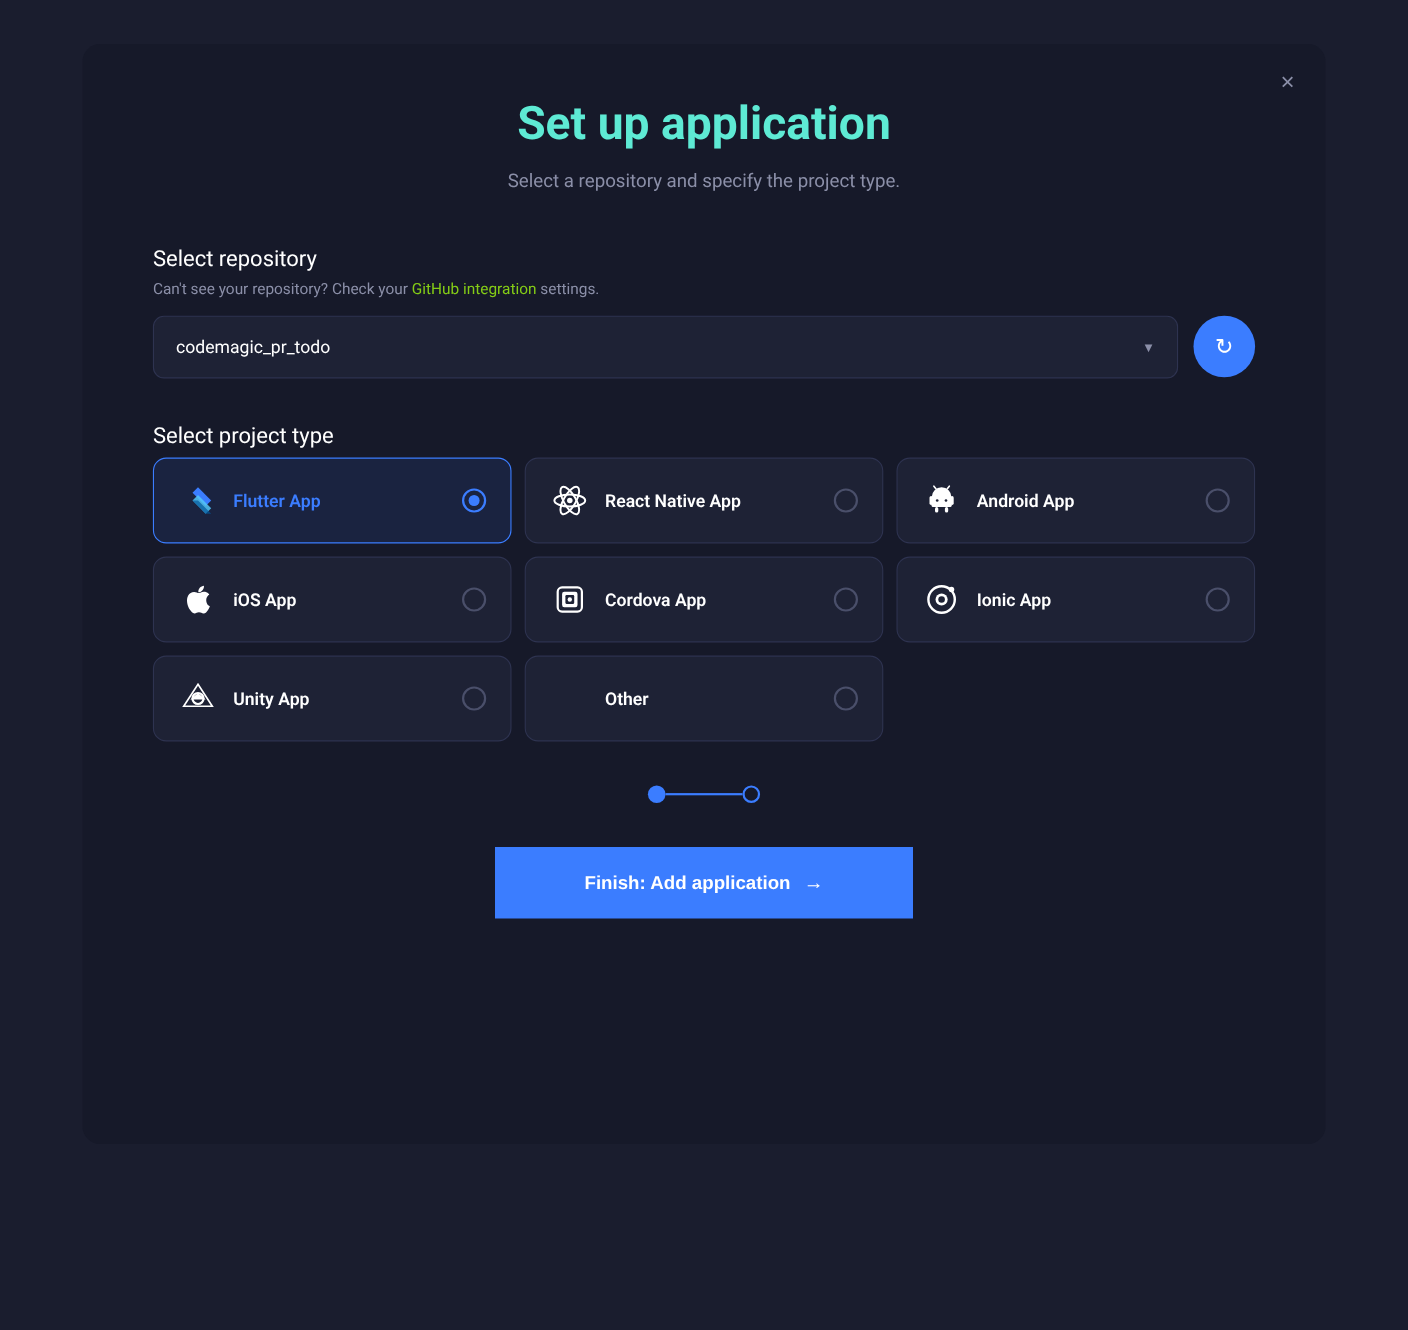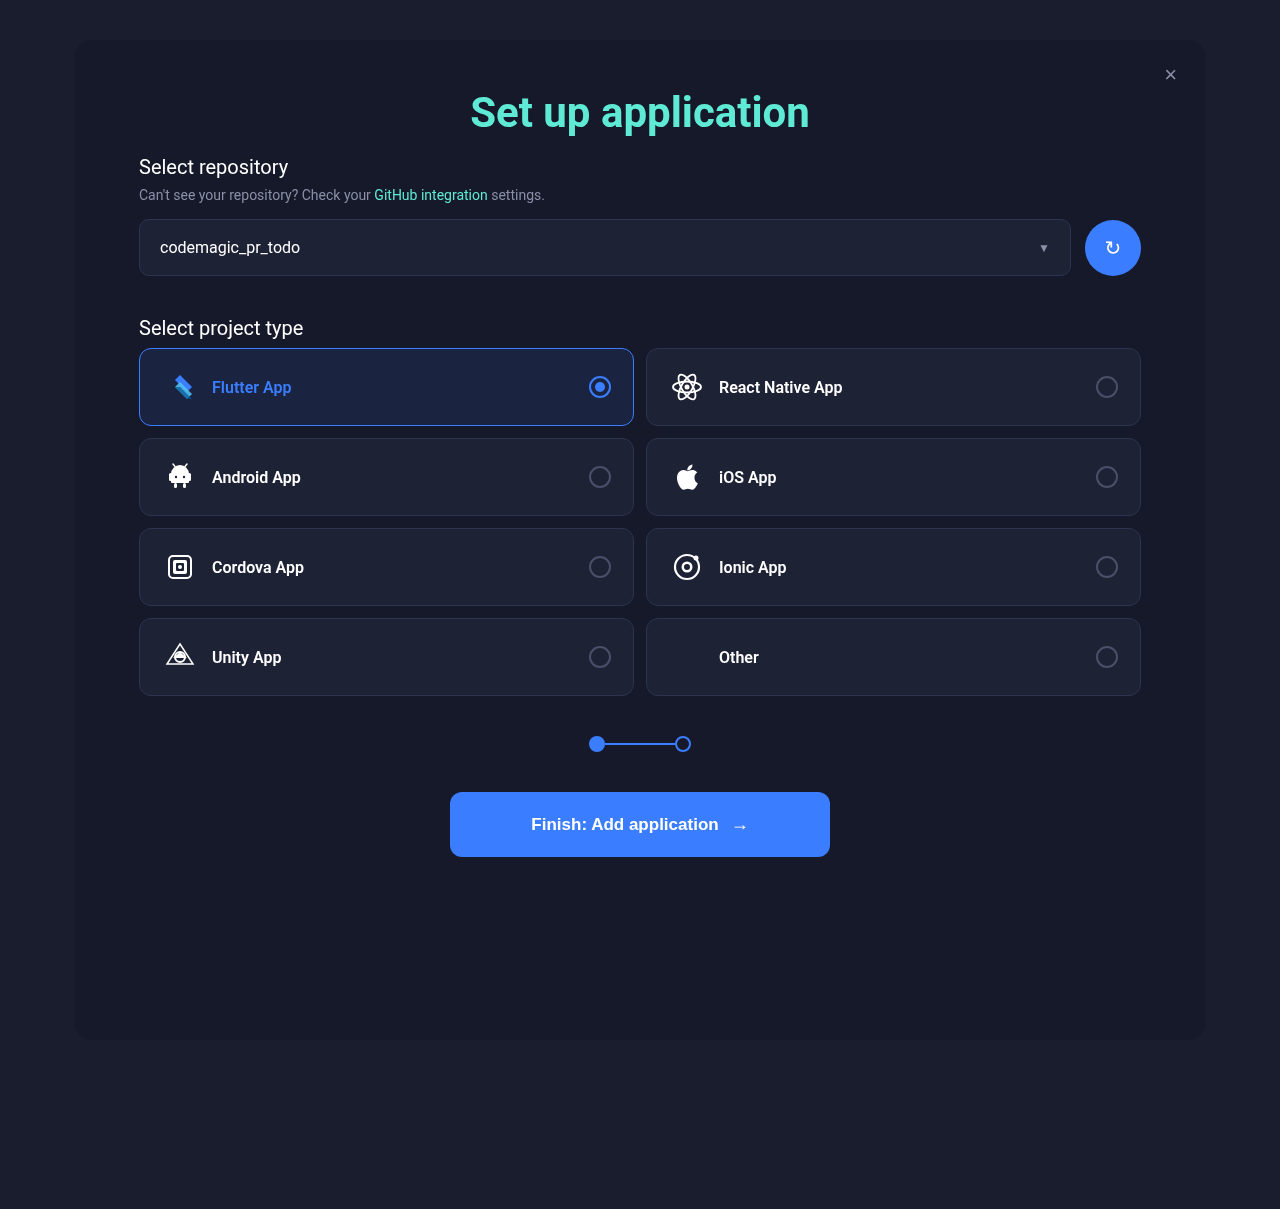--- a/index.html
+++ b/index.html
@@ -58,27 +58,27 @@
       margin-bottom: 8px;
     }
 
     .repo-hint {
       color: #8b8fa8;
       font-size: 14px;
       margin-bottom: 16px;
     }
 
     .repo-hint a {
-      color: #5eead4;
+      color: #84cc16;
       text-decoration: none;
     }
 
     .repo-row {
       display: flex;
-      align-items: flex-end;
+      align-items: flex-start;
       gap: 14px;
       margin-bottom: 40px;
     }
 
     .repo-select-wrapper {
       flex: 1;
       position: relative;
     }
 
     .repo-select-display {
@@ -109,21 +109,21 @@
       font-size: 20px;
       cursor: pointer;
       display: flex;
       align-items: center;
       justify-content: center;
       flex-shrink: 0;
     }
 
     .project-grid {
       display: grid;
-      grid-template-columns: 1fr 1fr;
+      grid-template-columns: 1fr 1fr 1fr;
       gap: 12px;
       margin-bottom: 40px;
     }
 
     .project-option {
       background-color: #1e2235;
       border: 1.5px solid #2e3350;
       border-radius: 12px;
       padding: 20px 22px;
       display: flex;
@@ -217,21 +217,21 @@
     }
 
     .finish-btn {
       display: flex;
       align-items: center;
       justify-content: center;
       gap: 12px;
       background-color: #3b7dff;
       color: white;
       border: none;
-      border-radius: 12px;
+      border-radius: 0;
       padding: 22px 48px;
       font-size: 17px;
       font-weight: 600;
       cursor: pointer;
       margin: 0 auto;
       width: 380px;
     }
 
     .finish-btn .arrow {
       font-size: 18px;
@@ -240,20 +240,21 @@
 </head>
 <body>
 
 <div class="modal">
 
   <button class="close-btn">
     <span>×</span>
   </button>
 
   <h1 class="modal-title">Set up application</h1>
+  <p class="modal-subtitle">Select a repository and specify the project type.</p>
 
   <div>
     <h2 class="section-title">Select repository</h2>
     <p class="repo-hint">
       <span>Can't see your repository? Check your</span>
       <a href="#">GitHub integration</a>
       <span>settings.</span>
     </p>
     <div class="repo-row">
       <div class="repo-select-wrapper">

